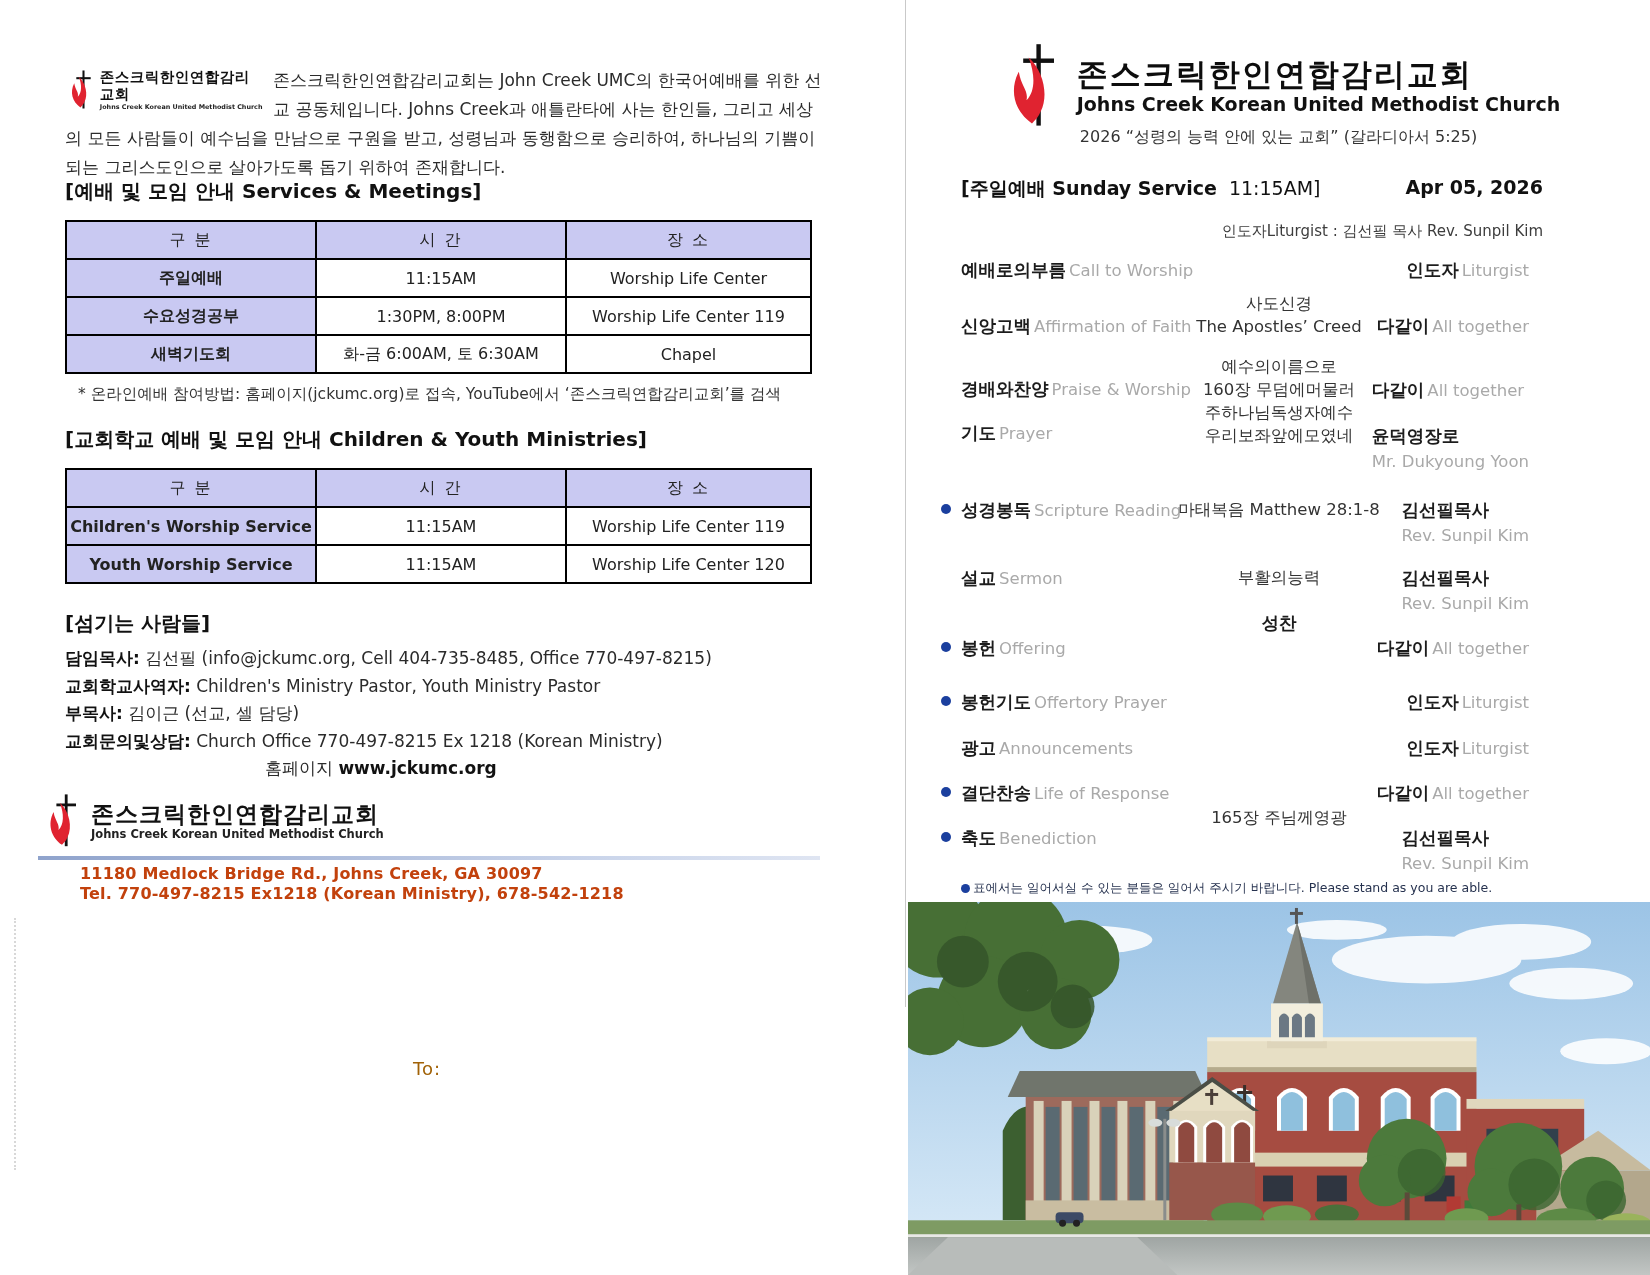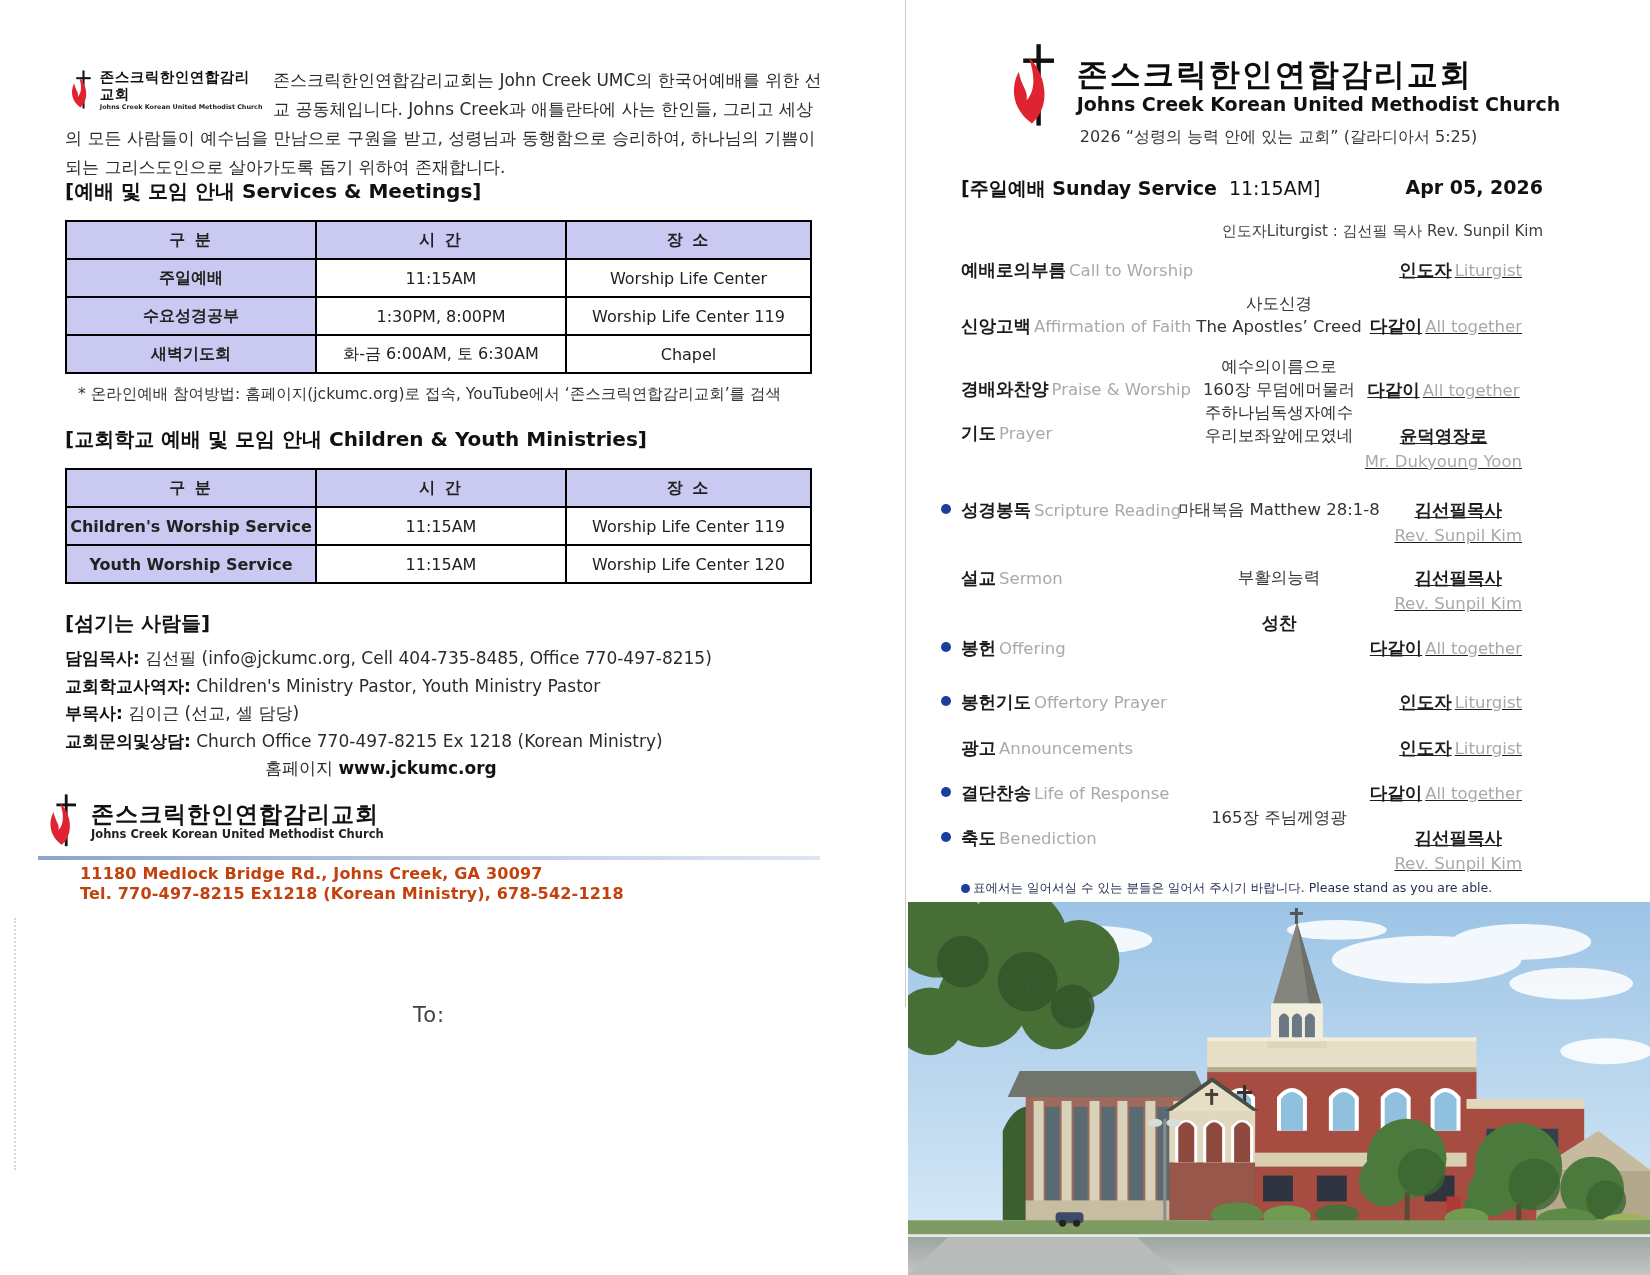--- a/index.html
+++ b/index.html
@@ -13,51 +13,51 @@
   .right-page{left:905px;width:745px;border-left:1px solid #c9c9c9;box-sizing:border-box;}
 
   
   .lp-intro{position:absolute;left:65px;top:66px;width:758px;font-size:17px;line-height:29px;color:#2b2b2b;}
   .logo-sm{float:left;margin:2px 10px 4px 0;display:flex;align-items:center;gap:4px;width:198px;}
   .logo-sm .lt-kr{font-size:14.5px;font-weight:bold;color:#111;letter-spacing:0.5px;line-height:17px;}
   .logo-sm .lt-en{font-size:6.4px;font-weight:bold;color:#222;line-height:8px;}
   .section-title{position:absolute;left:65px;font-size:20px;font-weight:bold;color:#111;}
   .svc-table{position:absolute;left:65px;width:745px;border-collapse:collapse;table-layout:fixed;}
   .svc-table td{border:2px solid #000;text-align:center;vertical-align:middle;height:34px;font-size:16px;color:#222;}
-  .svc-table .hd{background:#c9c9f2;font-weight:bold;letter-spacing:2px;}
+  .svc-table .hd{background:#c9c9f2;font-weight:normal;letter-spacing:2px;}
   .svc-table .rowhd{background:#c9c9f2;font-weight:bold;}
   .tbl-note{position:absolute;left:78px;font-size:15.5px;color:#333;}
   .staff{position:absolute;left:65px;top:645px;font-size:17px;line-height:27.5px;color:#2b2b2b;}
   .staff b{color:#111;}
   .homepage{position:absolute;left:265px;top:757px;font-size:17px;color:#2b2b2b;}
   .homepage b{color:#111;}
   .logo-md{position:absolute;left:40px;top:793px;display:flex;align-items:center;gap:7px;}
   .logo-md .lt-kr{font-size:23px;font-weight:bold;color:#111;letter-spacing:1px;line-height:26px;}
   .logo-md .lt-en{font-size:11.5px;font-weight:bold;color:#222;line-height:14px;}
   .blue-rule{position:absolute;left:38px;top:856px;width:782px;height:4px;
     background:linear-gradient(90deg,#8fa3cc,#c9d4ea 70%,#dfe5f2);}
   .addr{position:absolute;left:80px;top:864px;font-size:16px;font-weight:bold;color:#c2410c;line-height:20px;letter-spacing:0.2px;}
   .dotted-edge{position:absolute;left:14px;top:918px;height:252px;border-left:2px dotted #d8d8d8;}
-  .to-label{position:absolute;left:413px;top:1003px;font-size:21px;color:#404040;letter-spacing:1px;}
+  .to-label{position:absolute;left:413px;top:1058px;font-size:18px;color:#a16207;letter-spacing:1px;}
 
   
   .rp-logo{position:absolute;left:0;top:42px;width:745px;display:flex;justify-content:center;align-items:center;gap:10px;}
   .rp-logo .lt-kr{font-size:31px;font-weight:bold;color:#0d0d0d;letter-spacing:2px;line-height:36px;}
   .rp-logo .lt-en{font-size:19px;font-weight:bold;color:#111;line-height:24px;}
   .rp-theme{position:absolute;left:0;top:127px;width:745px;text-align:center;font-size:16px;color:#333;}
   .rp-svc-title{position:absolute;left:55px;top:176px;font-size:19px;color:#111;}
   .rp-svc-title .b{font-weight:bold;}
   .rp-svc-title .t{font-weight:normal;margin-left:6px;}
   .rp-date{position:absolute;right:107px;top:176px;font-size:19px;font-weight:bold;color:#111;}
   .rp-liturgist{position:absolute;right:107px;top:222px;font-size:15px;color:#3d3d3d;}
 
   .op-row{position:absolute;left:55px;width:577px;}
   .col-left{position:absolute;left:0;top:0;white-space:nowrap;}
   .col-center{position:absolute;left:188px;top:0;width:260px;text-align:center;font-size:16.5px;color:#333;line-height:23px;}
-  .col-right{position:absolute;right:16px;top:0;text-align:center;text-decoration:underline;}
+  .col-right{position:absolute;right:9px;top:0;text-align:left;}
   .kr{font-size:17.5px;font-weight:bold;color:#1c1c1c;}
   .en{font-size:16.5px;color:#a9a9a9;margin-left:3px;}
   .sub{font-size:16.5px;color:#a9a9a9;margin-top:4px;}
   .blt{position:absolute;left:-20px;top:6px;width:10px;height:10px;border-radius:50%;background:#1b3f9e;}
   .stack2{margin-top:20px;}
   .pt22{padding-top:22px;}
   .pt23{padding-top:23px;}
   .r2-right2{margin-top:22px;}
   .rp-note{position:absolute;left:55px;top:880px;font-size:12.5px;color:#26324f;white-space:nowrap;}
   .rp-note .ndot{display:inline-block;width:9px;height:9px;border-radius:50%;background:#1b3f9e;margin-right:3px;vertical-align:-1px;}

